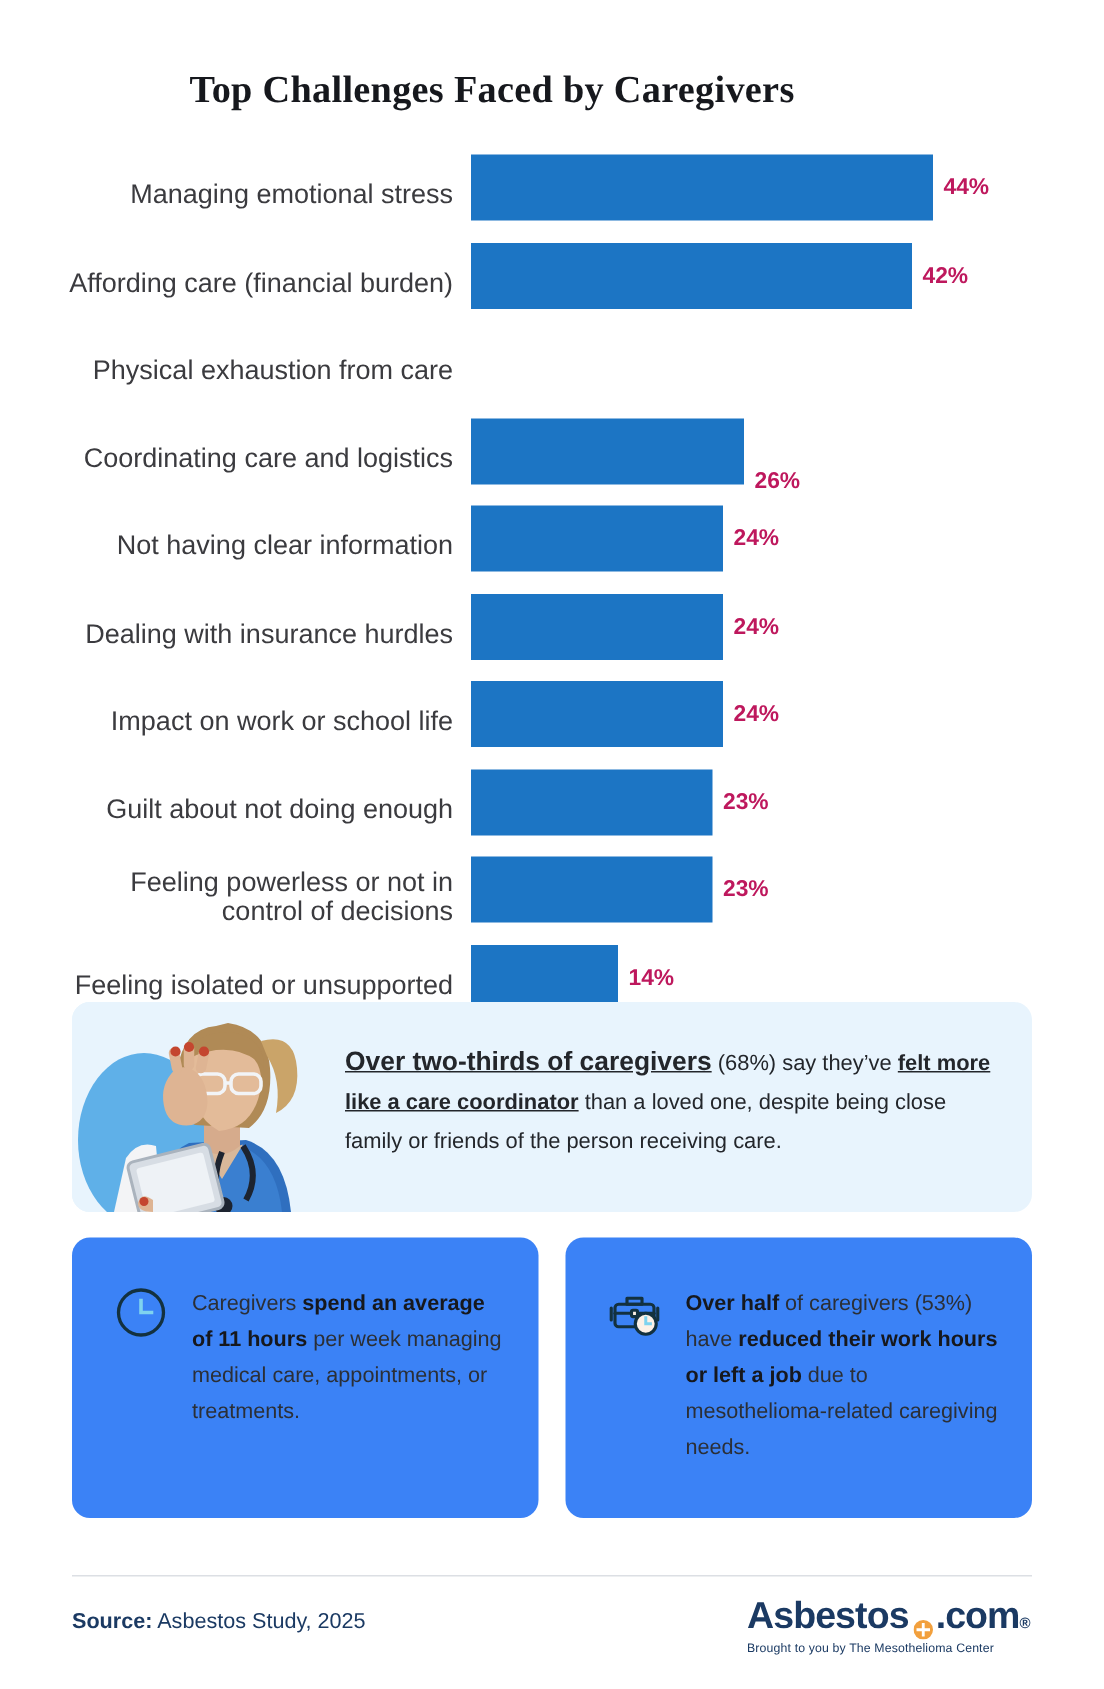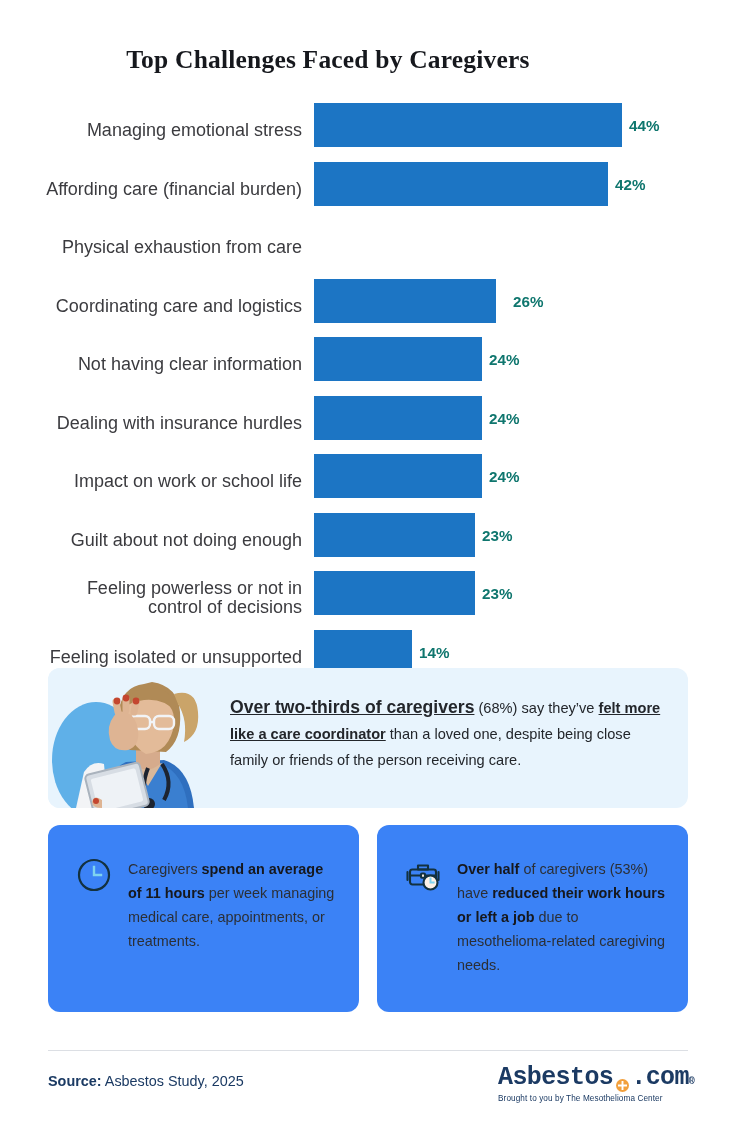--- a/index.html
+++ b/index.html
@@ -25,21 +25,21 @@
     top:50%;transform:translateY(-50%);
     font-size:18px;line-height:19px;color:#3b3b3f;
     font-family:"Liberation Sans", sans-serif;
   }
   .bar-track{position:absolute;left:314px;top:0;height:44px;right:0;}
   .bar{
     position:absolute;left:0;top:0;height:44px;background:#1c75c4;
   }
   .bar-value{
     position:absolute;top:50%;transform:translateY(-50%);
-    font-size:15.2px;font-weight:bold;color:#0f766e;white-space:nowrap;
+    font-size:15.2px;font-weight:bold;color:#be185d;white-space:nowrap;
   }
 
   
   .callout{
     position:absolute;left:48px;top:668px;width:640px;height:140px;
     background:#e8f4fd;border-radius:12px;overflow:hidden;
   }
   .callout-photo{
     position:absolute;left:0;top:0;width:166px;height:140px;overflow:hidden;
   }
@@ -66,21 +66,21 @@
   .card-text b{font-weight:bold;color:#16181d;}
 
   
   .divider{position:absolute;left:48px;top:1050px;width:640px;height:1px;background:#dcdfe4;}
   .source{
     position:absolute;left:48px;top:1073px;font-size:14.4px;color:#1b3a63;
   }
   .source b{font-weight:bold;}
   .logo{position:absolute;left:498px;top:1063px;width:170px;height:44px;}
   .logo-main{
-    font-family:Liberation Mono, monospace;font-weight:bold;
+    font-family:Liberation Sans, sans-serif;font-weight:bold;
     font-size:25px;color:#1b3a63;letter-spacing:-.6px;white-space:nowrap;
     display:flex;align-items:baseline;
   }
   .logo-dot{
     display:inline-block;width:13px;height:13px;margin:0 2px 0 3px;
     position:relative;align-self:center;
   }
   .logo-reg{font-size:10px;vertical-align:super;font-weight:bold;}
   .logo-tag{
     font-size:8.2px;color:#1b3a63;margin-top:2px;white-space:nowrap;
@@ -109,21 +109,21 @@
           <div class="bar-value" style="left: 301px;">42%</div>
         </div>
       </div>
       <div class="bar-row">
         <div class="bar-label">Physical exhaustion from care</div>
       </div>
       <div class="bar-row">
         <div class="bar-label">Coordinating care and logistics</div>
         <div class="bar-track">
           <div class="bar" style="width: 182px; background: rgb(28, 117, 196);"></div>
-          <div class="bar-value" style="left: 199px;">26%</div>
+          <div class="bar-value" style="left: 189px; margin-top: 20px;">26%</div>
         </div>
       </div>
       <div class="bar-row">
         <div class="bar-label">Not having clear information</div>
         <div class="bar-track">
           <div class="bar" style="width: 168px; background: rgb(28, 117, 196);"></div>
           <div class="bar-value" style="left: 175px;">24%</div>
         </div>
       </div>
       <div class="bar-row">

